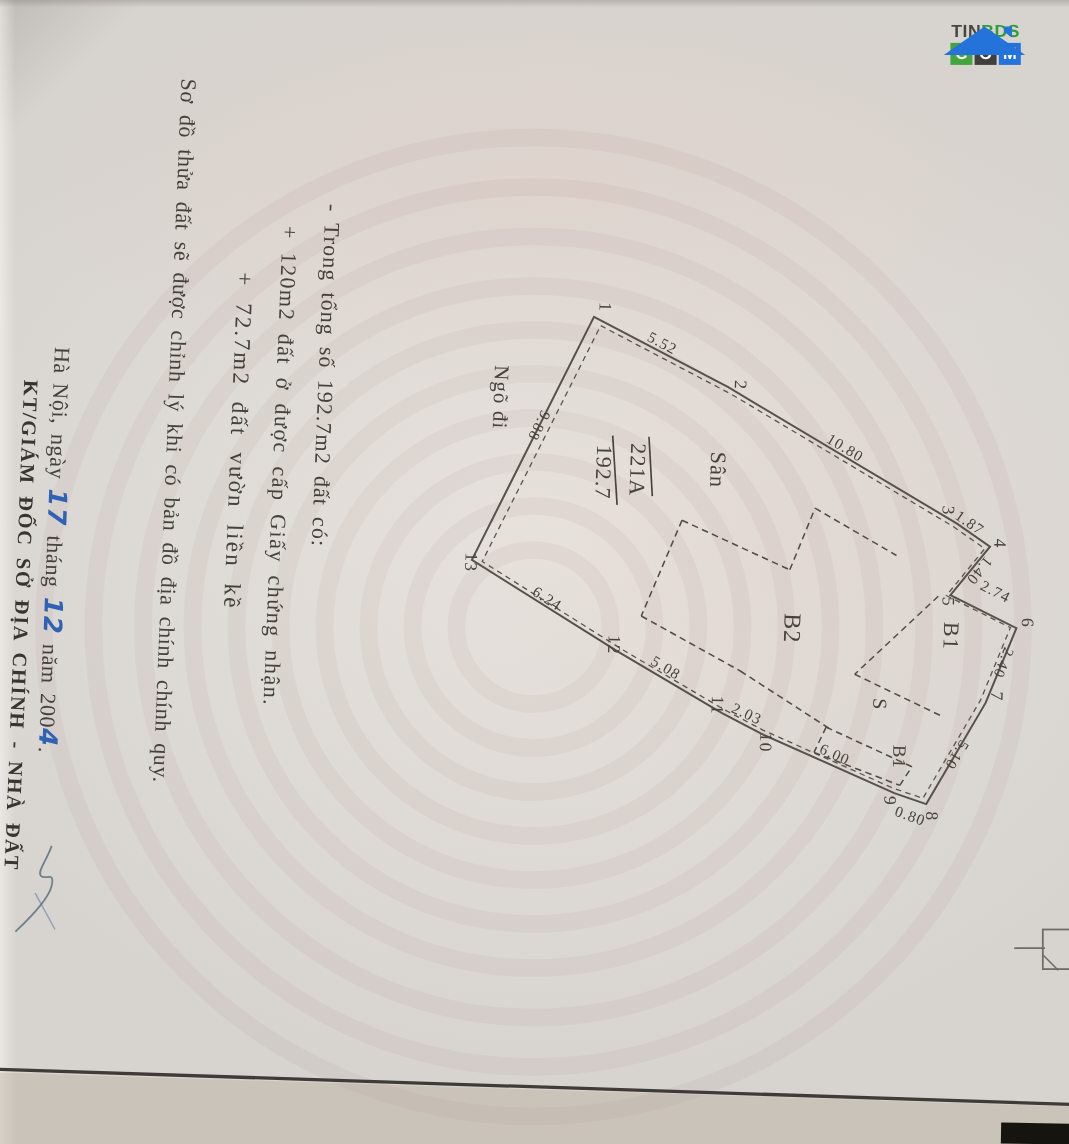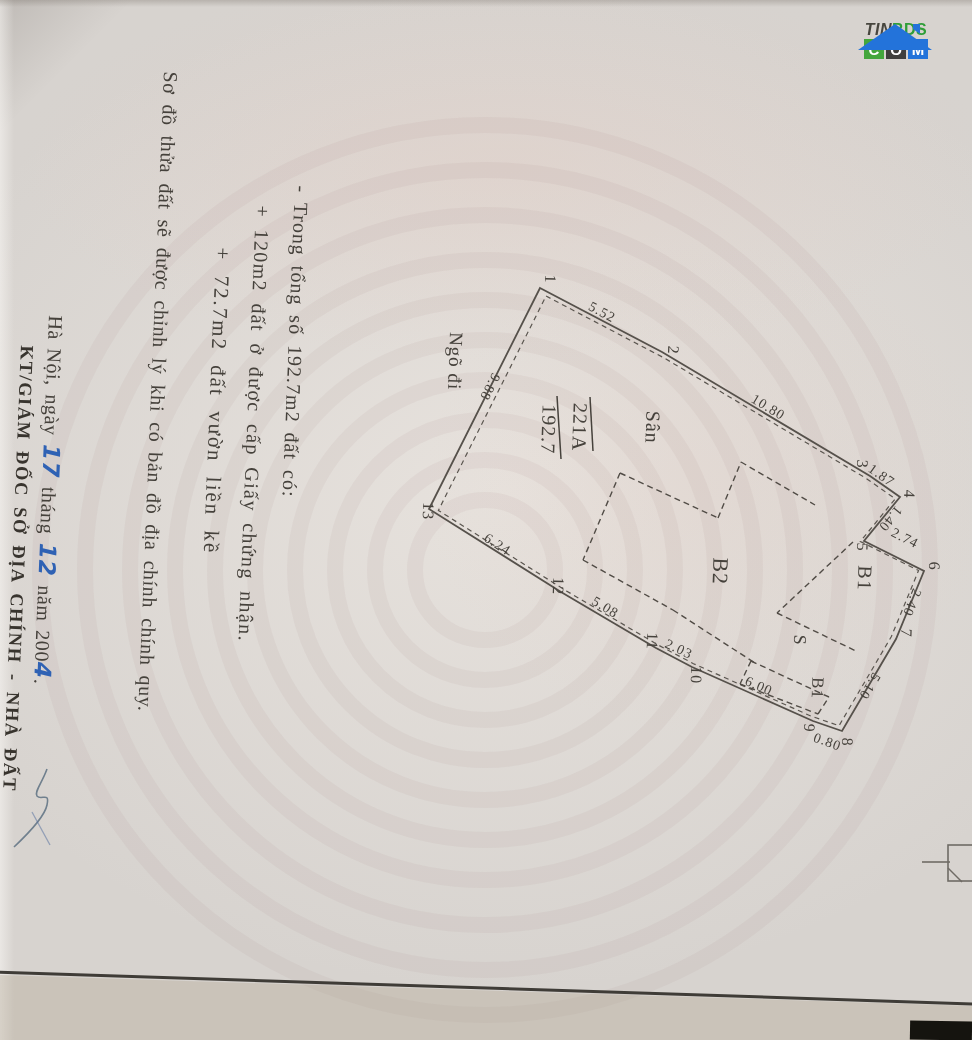--- a/index.html
+++ b/index.html
@@ -26,21 +26,21 @@
   .n4{font-size:20px;letter-spacing:.6px;word-spacing:4.5px;}
   .n5{font-size:20px;letter-spacing:.6px;word-spacing:3px;}
   .n6{font-size:18.5px;font-weight:bold;letter-spacing:1.6px;word-spacing:4px;color:#38342e;}
   .ink{
     color:#2f62b4;font-family:"DejaVu Sans",sans-serif;
     font-style:italic;font-weight:bold;font-size:23px;letter-spacing:1px;
   }
   .logo{position:absolute;left:856px;top:22px;width:80px;text-align:center;
         font-family:"Liberation Sans",sans-serif;}
   .logo-line1{font-size:16px;font-weight:bold;letter-spacing:.5px;line-height:15px;}
-  .logo-tin{color:#47463f;font-style:italic;}
+  .logo-tin{color:#47463f;}
   .logo-bds{color:#2f9e38;}
   .logo-line2{display:flex;justify-content:center;gap:2px;margin-top:2px;}
   .logo-box{width:20px;height:20px;display:flex;align-items:center;justify-content:center;
             color:#fff;font-weight:bold;font-size:15px;}
   .bx-c{background:#43a63c;} .bx-o{background:#403f3d;} .bx-m{background:#2373da;}
 </style>
 </head>
 <body>
 
 <div id="stage">

